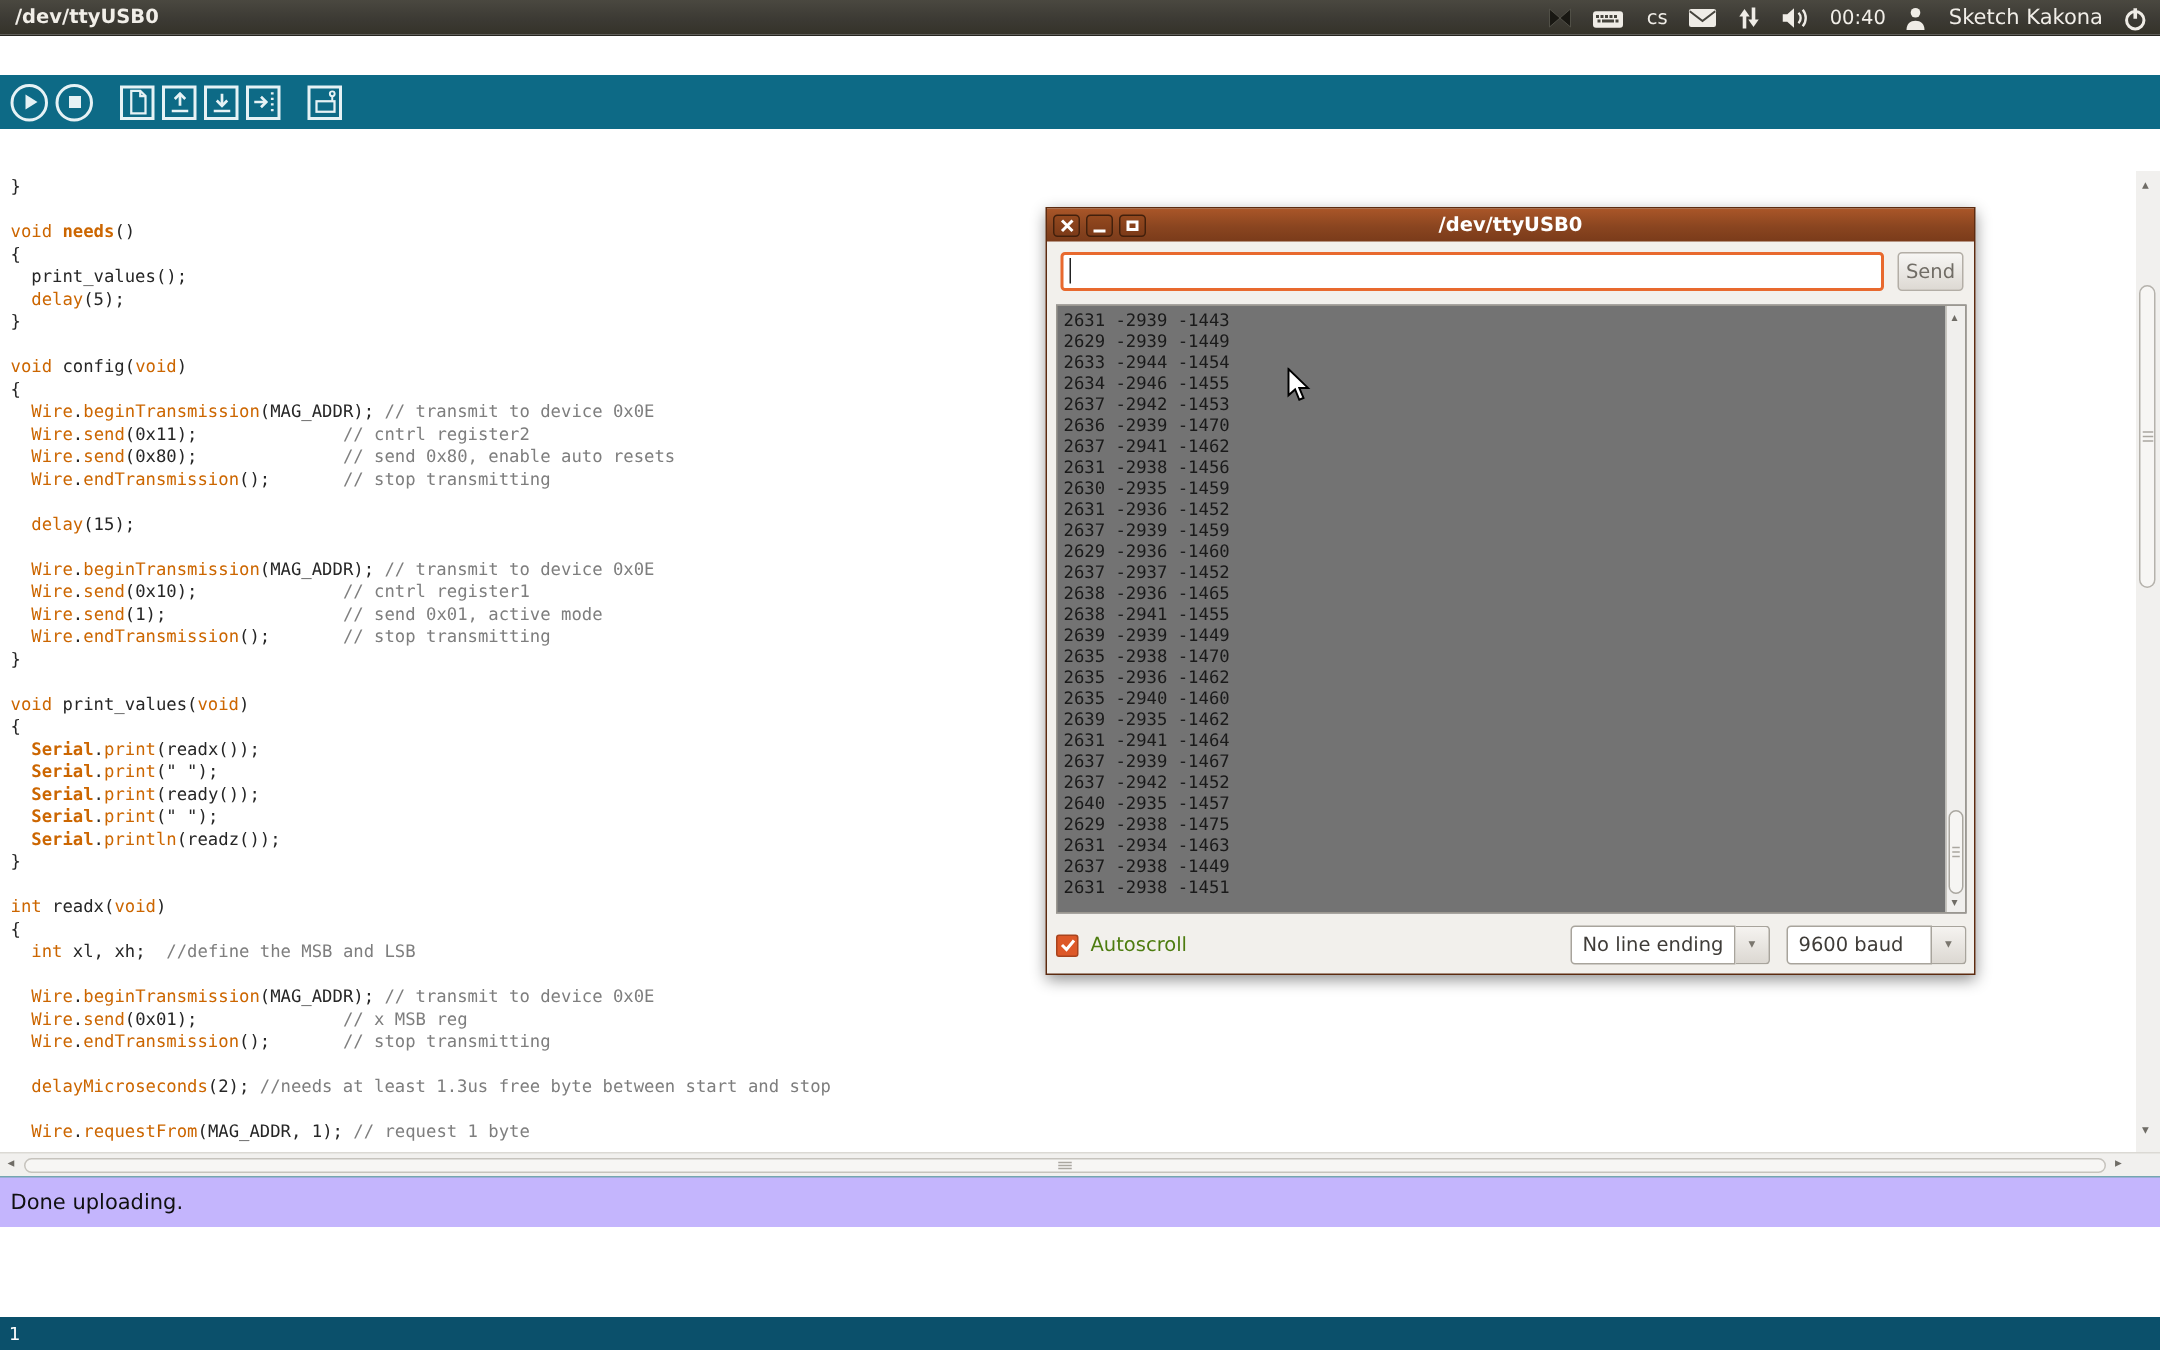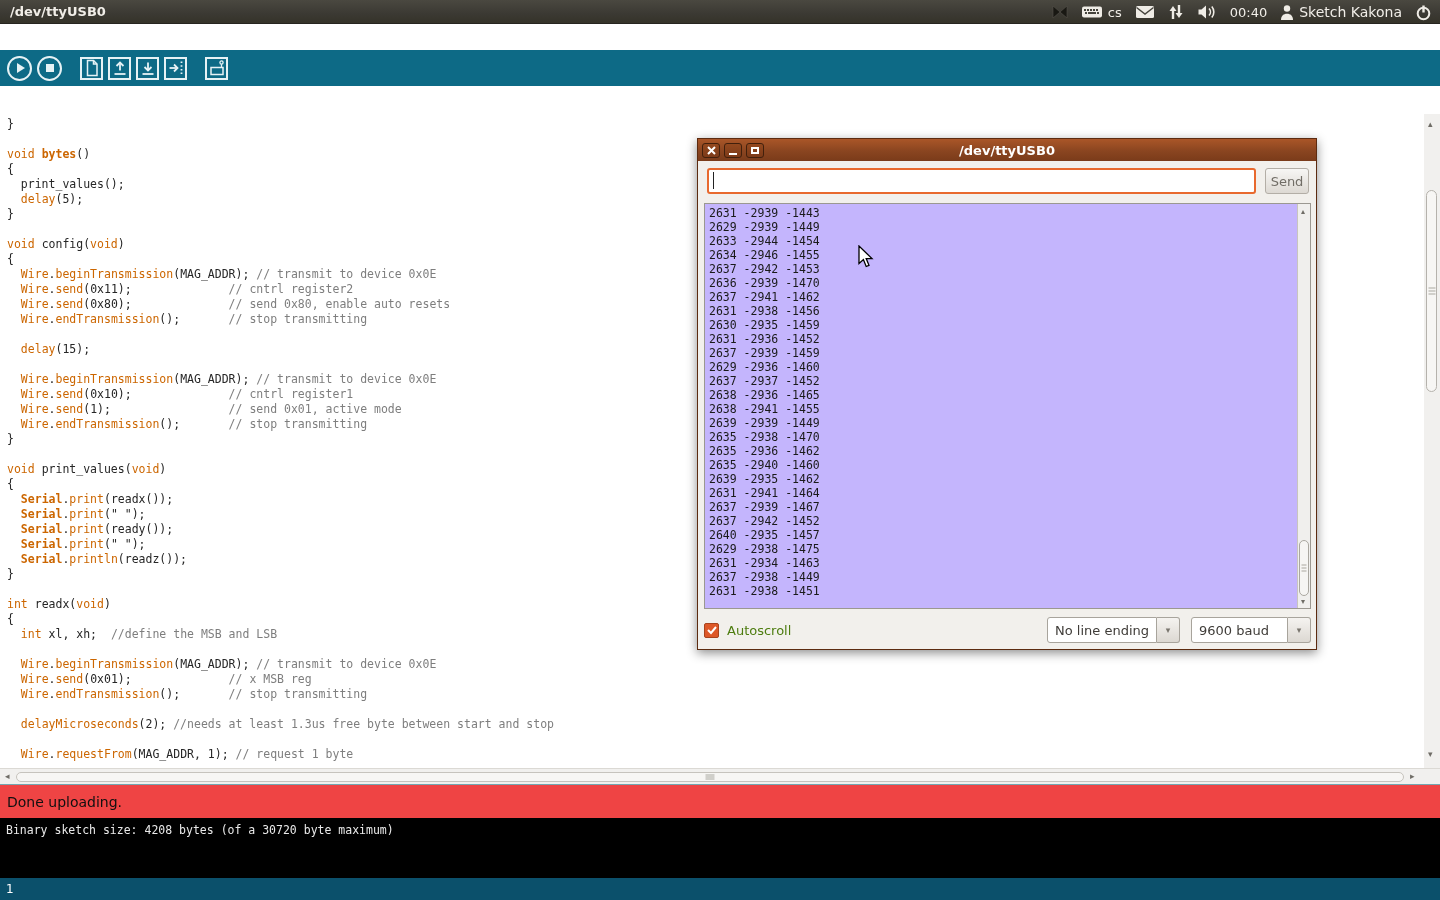--- a/index.html
+++ b/index.html
@@ -8,21 +8,21 @@
             font-family:"DejaVu Sans","Liberation Sans",sans-serif; background:#fff; }
 
   
   .gnome-panel { position:absolute; left:0; top:0; width:1440px; height:24px;
     background:linear-gradient(#4a4840,#3b3933 60%,#353329); border-bottom:1px solid #262520;
     display:flex; align-items:center; color:#f1eee8; }
   .panel-title { font-weight:bold; font-size:13px; margin-left:10px; }
   .tray { position:absolute; right:8px; top:0; height:24px; display:flex; align-items:center; gap:13px; }
   .tray svg { display:block; }
   .tray-text { font-size:13px; color:#f1eee8; }
-  .tray-group { display:flex; align-items:flex-start; gap:5px; }
+  .tray-group { display:flex; align-items:flex-end; gap:15px; }
 
   
   .menubar { position:absolute; left:0; top:24px; width:1440px; height:26px;
     background:linear-gradient(#3a3831,#32302a); border-bottom:1px solid #23221e;
     display:flex; align-items:center; padding-left:12px; }
   .menu-item { color:#dedbd4; font-size:14px; padding:4px 11px; cursor:default; }
 
   
   .toolbar { position:absolute; left:0; top:50px; width:1440px; height:36px;
     background:#0d6a86; display:flex; align-items:center; }
@@ -51,21 +51,21 @@
   .hscroll { position:absolute; left:0; top:768px; width:1440px; height:16px; background:#f1f0ee; border-top:1px solid #dbd9d4; }
   .scroll-arrow { position:absolute; color:#6f6c66; font-size:9px; line-height:9px; }
   .vthumb { position:absolute; left:2px; width:11px; background:#f7f6f4; border:1px solid #b5b2ac; border-radius:7px; }
   .hthumb { position:absolute; top:3px; height:10px; background:#f7f6f4; border:1px solid #c6c3bd; border-radius:6px; }
   .grip-h { position:absolute; left:50%; top:50%; transform:translate(-50%,-50%); width:9px; }
   .grip-h div { height:1px; background:#aaa7a0; margin:1px 0; }
   .grip-v { position:absolute; left:50%; top:50%; transform:translate(-50%,-50%); }
   .grip-v div { width:7px; height:1px; background:#aaa7a0; margin:2px 0; }
 
   
-  .statusbar { position:absolute; left:0; top:784px; width:1440px; height:34px; background:#ef4444;
+  .statusbar { position:absolute; left:0; top:784px; width:1440px; height:34px; background:#c4b5fd;
     border-top:1px solid #74a6b0; color:#101010; font-size:14px; display:flex; align-items:center; padding-left:7px; }
   .console { position:absolute; left:0; top:818px; width:1440px; height:60px; background:#000; }
   .console pre { margin:0; padding:5px 0 0 6px; font:11.5px/15px "DejaVu Sans Mono","Liberation Mono",monospace; color:#e9e9e9; }
   .bottombar { position:absolute; left:0; top:878px; width:1440px; height:22px; background:#0b506b;
     color:#fff; font-size:12px; display:flex; align-items:center; padding-left:6px; }
 
   
   .serial-window { position:absolute; left:697px; top:138px; width:620px; height:512px;
     background:#f2f0ec; border:1px solid #5c2b10; box-shadow:0 3px 10px rgba(0,0,0,.45); }
   .sm-titlebar { position:absolute; left:0; top:0; width:618px; height:22px;
@@ -75,21 +75,21 @@
     background:linear-gradient(#94491f,#7c3a18); display:flex; align-items:center; justify-content:center; cursor:pointer; z-index:2; }
   .sm-min-bar { width:8px; height:2px; background:#fff; margin-top:7px; }
   .sm-max-box { width:8px; height:7px; border:2px solid #fff; }
   .sm-input { position:absolute; left:9px; top:29px; width:549px; height:26px; background:#fff;
     border:2px solid #e8692e; border-radius:3px; font-size:13px; padding-left:4px;
     font-family:"DejaVu Sans","Liberation Sans",sans-serif; outline:none; }
   .caret { position:absolute; left:15px; top:33px; width:1px; height:17px; background:#222; }
   .sm-send { position:absolute; left:567px; top:29px; width:44px; height:26px;
     background:linear-gradient(#f7f6f4,#ddd9d3); border:1px solid #b3aea6; border-radius:3px;
     color:#716d66; font-size:13px; font-family:"DejaVu Sans","Liberation Sans",sans-serif; cursor:pointer; }
-  .sm-output { position:absolute; left:6px; top:64px; width:607px; height:406px; background:#c4b5fd;
+  .sm-output { position:absolute; left:6px; top:64px; width:607px; height:406px; background:#737373;
     border:1px solid #9b9891; overflow:hidden; }
   .sm-output pre { margin:0; padding:2px 0 0 4px; font:11.5px/14px "DejaVu Sans Mono","Liberation Mono",monospace; color:#1a1a1a; }
   .sm-scroll { position:absolute; right:0; top:0; width:13px; height:404px; background:#f0efed; border-left:1px solid #c8c5bf; }
   .sm-thumb { position:absolute; left:1px; top:336px; width:10px; height:56px;
     background:#f6f5f3; border:1px solid #aaa7a0; border-radius:6px; }
   .sm-bottom { position:absolute; left:6px; top:476px; width:607px; height:30px; display:flex; align-items:center; }
   .checkbox { width:15px; height:15px; background:#dd5828; border:1px solid #a8431d; border-radius:2px;
     display:flex; align-items:center; justify-content:center; cursor:pointer; }
   .cb-label { font-size:13px; color:#4d7c0f; margin-left:8px; }
   .combo { display:flex; align-items:center; height:26px; cursor:pointer; }
@@ -199,21 +199,21 @@
         <circle cx="13.5" cy="3.5" r="1.6" fill="none" stroke="#e6f2f5" stroke-width="1.3"></circle>
         <path d="M13.5 5.2v3.3" stroke="#e6f2f5" stroke-width="1.3"></path>
       </svg>
     </div>
   </div>
 
 
   <div class="editor">
       <pre id="code-pre">}
 
-<span class="kw">void</span> <span class="kw b">bytes</span>()
+<span class="kw">void</span> <span class="kw b">needs</span>()
 {
   print_values();
   <span class="kw">delay</span>(5);
 }
 
 <span class="kw">void</span> config(<span class="kw">void</span>)
 {
   <span class="kw">Wire</span>.<span class="kw">beginTransmission</span>(MAG_ADDR); <span class="cm">// transmit to device 0x0E</span>
   <span class="kw">Wire</span>.<span class="kw">send</span>(0x11);              <span class="cm">// cntrl register2</span>
   <span class="kw">Wire</span>.<span class="kw">send</span>(0x80);              <span class="cm">// send 0x80, enable auto resets</span>
@@ -270,23 +270,20 @@
           <div></div>
         </div>
     </div>
     <span class="scroll-arrow" style="left:1410px; top:3px;">▸</span>
   </div>
 
   <div class="statusbar">
     <span>Done uploading.</span>
   </div>
 
-  <div class="console">
-    <pre>Binary sketch size: 4208 bytes (of a 30720 byte maximum)</pre>
-  </div>
 
   <div class="bottombar">
     <span>1</span>
   </div>
 
   <div class="serial-window">
     <div class="sm-titlebar">
       <div class="sm-btn">
         <svg width="9" height="9">
             <path d="M1 1l7 7M8 1L1 8" stroke="#fff" stroke-width="2"></path>

